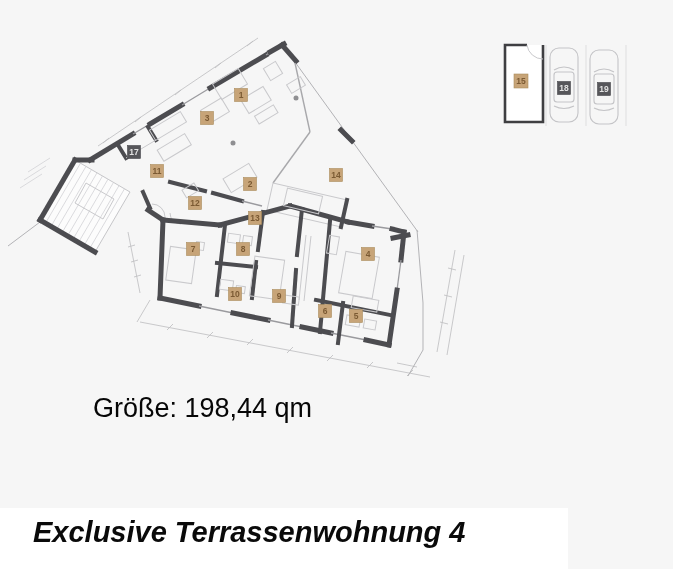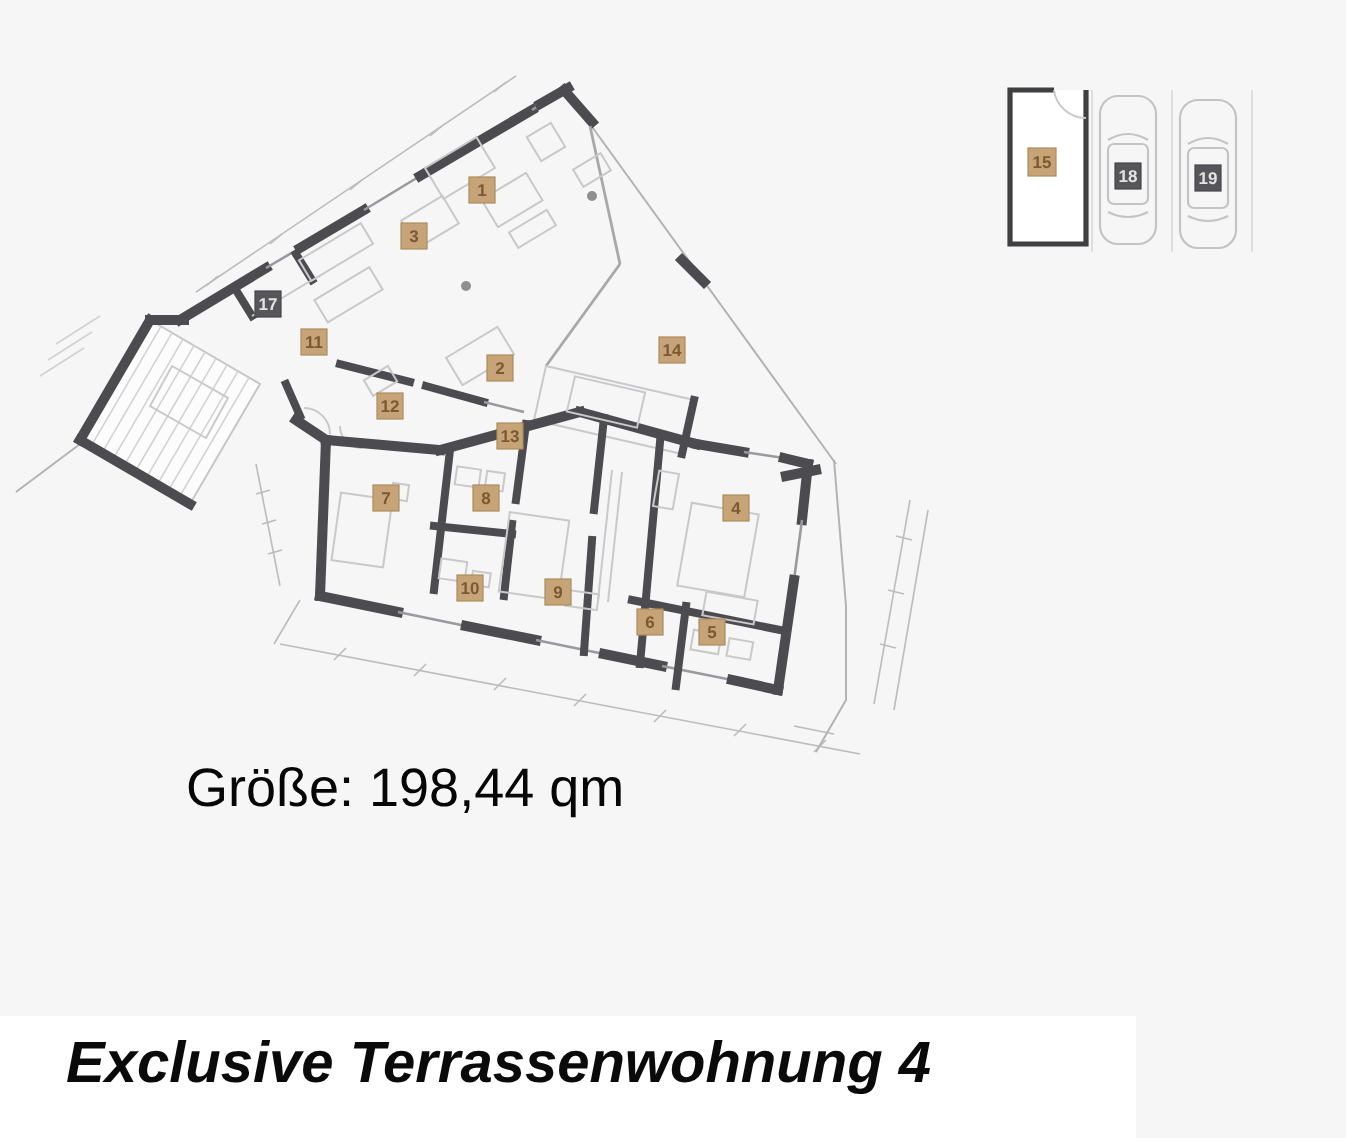--- a/index.html
+++ b/index.html
@@ -1,19 +1,19 @@
 <!DOCTYPE html>
 <html><head>
 <meta charset="utf-8">
 <style>
   html,body{margin:0;padding:0;}
   .stage{position:relative;width:673px;height:569px;background:#f6f6f6;overflow:hidden;
          font-family:"Liberation Sans",sans-serif;}
   .plan-svg{position:absolute;left:0;top:0;}
-  .details{position:absolute;left:93px;top:378px;color:#060606;font-size:27px;line-height:32px;letter-spacing:0;text-align:right;}
+  .details{position:absolute;left:93px;top:392px;color:#060606;font-size:27px;line-height:32px;letter-spacing:0;text-align:right;}
   .footer{position:absolute;left:0;top:508px;width:568px;height:61px;background:#ffffff;}
   .footer .title{position:absolute;left:33px;top:8px;font-size:29px;font-weight:bold;font-style:italic;color:#0a0a0a;}
   
   .wall{stroke:#4c4c50;stroke-width:5;fill:none;stroke-linecap:square;}
   .wall-thin{stroke:#4c4c50;stroke-width:4;fill:none;stroke-linecap:square;}
   .win{stroke:#9a9a9e;stroke-width:1.3;fill:none;}
   .glass{stroke:#a8a8ab;stroke-width:1.4;fill:none;}
   .furn{stroke:#c9c9cc;stroke-width:1;fill:none;}
   .dim{stroke:#bcbcbf;stroke-width:0.8;fill:none;}
   .site{stroke:#b3b3b6;stroke-width:1;fill:none;}

